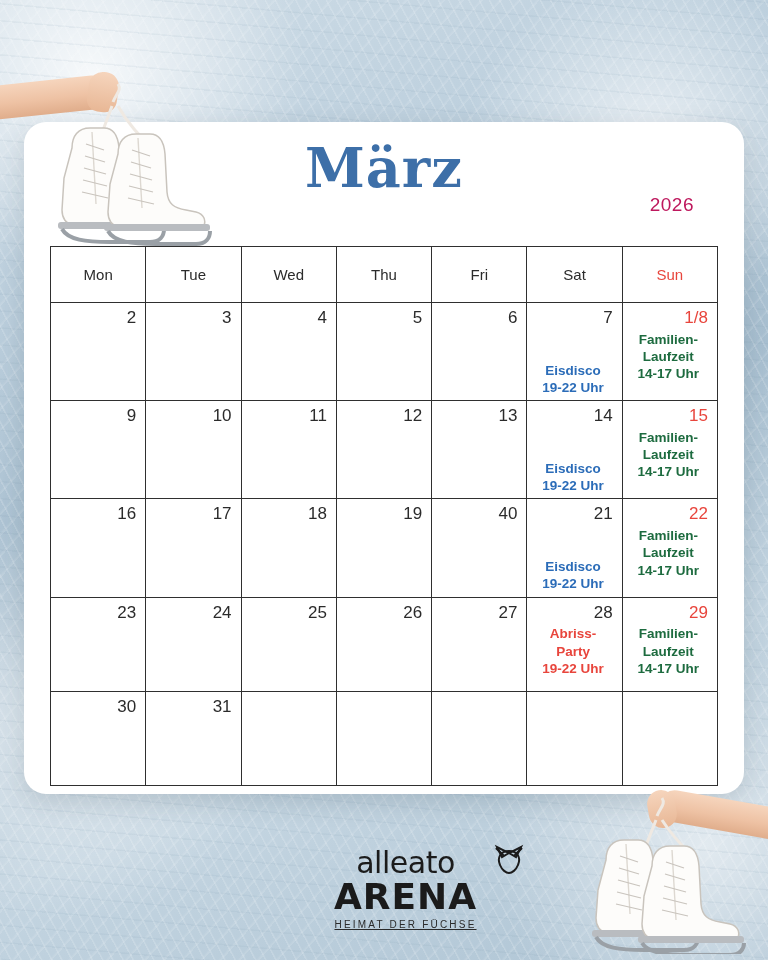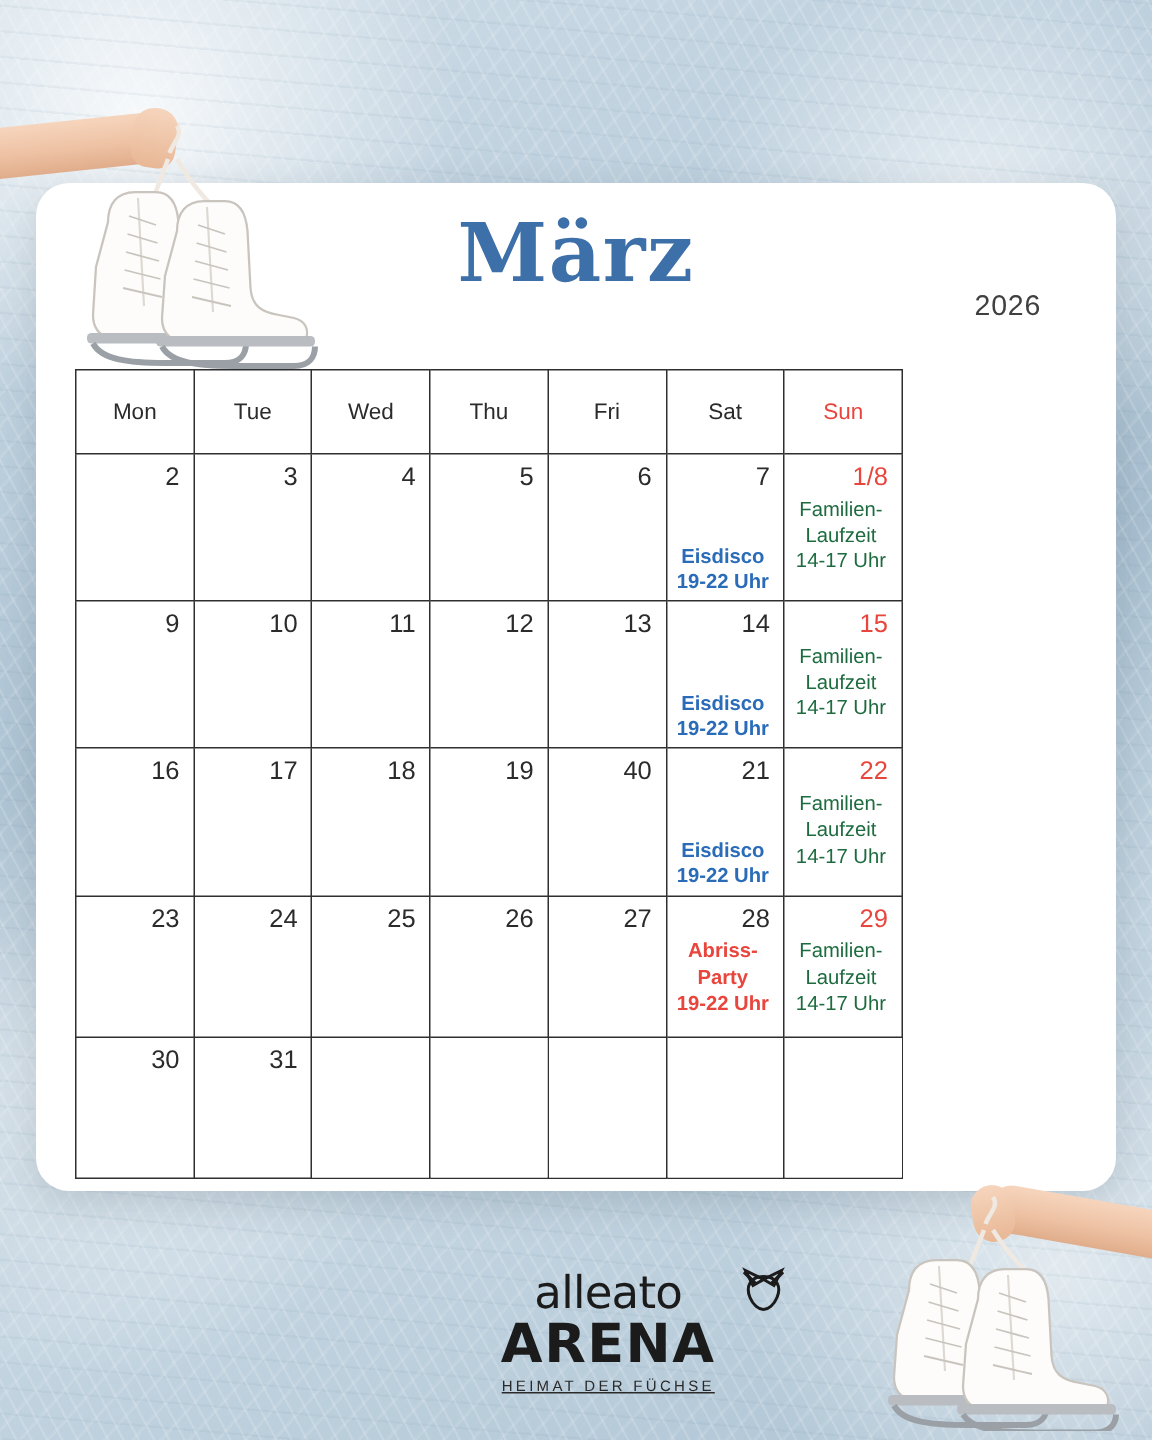--- a/index.html
+++ b/index.html
@@ -77,30 +77,30 @@
     font-weight: bold;
     font-size: 54px;
     color: #3d6fa8;
     letter-spacing: 1px;
   }
   #year {
     position: absolute;
     right: 50px;
     top: 72px;
     font-size: 19px;
-    color: #404040;
+    color: #be185d;
     letter-spacing: .5px;
   }
 
   
   #grid {
     position: absolute;
     left: 26px;
     top: 124px;
-    width: 552px;
+    width: 668px;
     border-collapse: collapse;
     table-layout: fixed;
     border-radius: 24px;
   }
   #grid th, #grid td {
     border: 1px solid #2f2f2f;
     vertical-align: top;
   }
   #grid th {
     height: 56px;
@@ -127,21 +127,21 @@
   .evt {
     display: block;
     text-align: center;
     font-size: 13.5px;
     line-height: 1.28;
     margin-top: 3px;
     font-weight: bold;
     white-space: pre-line;
   }
   .evt.blue { color: #2b6cb8; margin-top: 34px; }
-  .evt.green { color: #1d6b3f; font-weight: normal; }
+  .evt.green { color: #1d6b3f; font-weight: bold; }
   .evt.red { color: #e8453c; }
   td.empty { background: #fff; }
 
   
   .skate-group { position: absolute; z-index: 8; }
 
   #skate-top { left: 0px; top: 28px; width: 240px; height: 220px; }
   #skate-bottom { right: 0px; bottom: 6px; width: 230px; height: 190px; }
 
   .arm {

